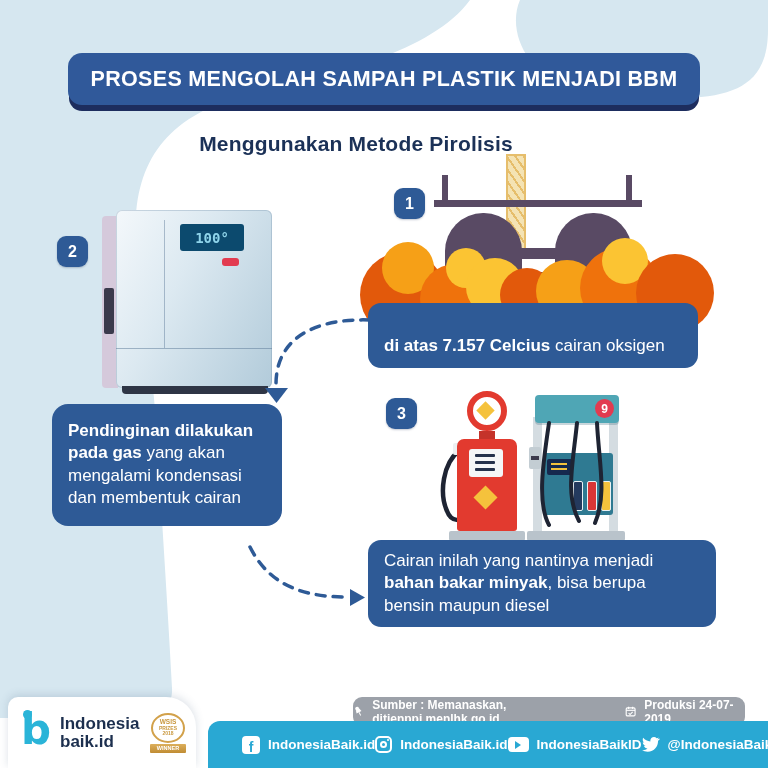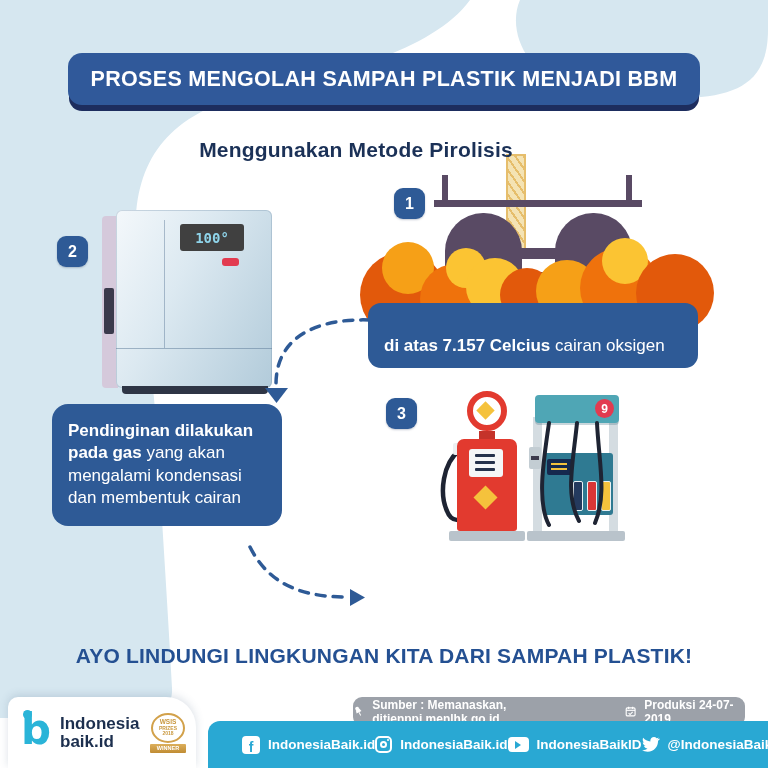--- a/index.html
+++ b/index.html
@@ -17,21 +17,21 @@
   .title-banner{
     left:68px;top:53px;width:632px;height:52px;z-index:4;
     background:#30599A;border-radius:14px;
     box-shadow:0 7px 0 -1px #1D2D5E;
     display:flex;align-items:center;justify-content:center;
   }
   .title-banner span{
     color:#ffffff;font-weight:bold;font-size:21.5px;letter-spacing:.3px;white-space:nowrap;
   }
   .subtitle{
-    left:0;top:138px;width:712px;z-index:4;text-align:center;
+    left:0;top:132px;width:712px;z-index:4;text-align:center;
     color:#1B3157;font-weight:bold;font-size:21px;letter-spacing:.2px;
   }
 
   
   .num-badge{
     width:31px;height:31px;background:#2E5A96;border-radius:9px;z-index:6;
     display:flex;align-items:center;justify-content:center;
     color:#fff;font-weight:bold;font-size:16px;
     box-shadow:0 1px 2px rgba(20,40,80,.25);
   }
@@ -66,21 +66,21 @@
   .machine-handle{left:2px;top:78px;width:10px;height:46px;background:#3B3A4C;border-radius:2px;}
   .machine-front{
     left:14px;top:0;width:156px;height:178px;border-radius:6px;
     background:linear-gradient(118deg,#F4F8FB 0%,#DCE9F1 40%,#B2CBDA 100%);
     box-shadow:inset 0 0 0 1px rgba(120,150,175,.35);
   }
   .machine-seam{left:62px;top:10px;width:1px;height:128px;background:rgba(90,120,150,.45);}
   .machine-bottom-line{left:14px;top:138px;width:156px;height:1px;background:rgba(90,120,150,.5);}
   .machine-base-dark{left:20px;top:176px;width:146px;height:8px;background:#2E3545;border-radius:0 0 4px 4px;}
   .machine-display{
-    left:78px;top:14px;width:64px;height:27px;background:#404040;border-radius:3px;
+    left:78px;top:14px;width:64px;height:27px;background:#0c4a6e;border-radius:3px;
     display:flex;align-items:center;justify-content:center;
     color:#8FD4EA;font-family:"DejaVu Sans Mono",monospace;font-weight:bold;font-size:14px;
   }
   .machine-led{left:120px;top:48px;width:17px;height:8px;background:#E23B50;border-radius:3px;}
 
   
   .pumps{left:437px;top:391px;width:182px;height:152px;z-index:3;}
   .gauge{
     left:30px;top:0;width:40px;height:40px;border-radius:50%;
     background:#fff;border:6px solid #E23A2F;
@@ -276,22 +276,25 @@
     <div class="abs pump-red-body"></div>
     <div class="abs pump-panel">
       <i class="abs pump-panel-row" style="top:5px"></i>
       <i class="abs pump-panel-row" style="top:12px"></i>
       <i class="abs pump-panel-row" style="top:19px"></i>
     </div>
     <div class="abs pump-diamond"></div>
     <div class="abs pump-base" style="left:12px;width:76px"></div>
   </div>
 
-
-  <div class="abs cta">AYO LINDUNGI LINGKUNGAN KITA DARI SAMPAH PLASTIK!</div>
+  <div class="abs text-box" style="left:368px;top:540px;width:348px">
+    <span>Cairan inilah yang nantinya menjadi</span><br>
+    <strong>bahan bakar minyak</strong><span>, bisa berupa bensin maupun diesel</span>
+  </div>
+
 
   <div class="abs source-bar">
     <svg width="13" height="13" viewBox="0 0 14 14" style="transform:rotate(-28deg)">
       <circle cx="7" cy="3" r="2.4" fill="#fff"></circle>
       <path d="M4.6 4.2 L9.4 4.2 L10.4 8 L3.6 8 Z" fill="#fff"></path>
       <rect x="6.4" y="8" width="1.2" height="4.5" fill="#fff"></rect>
     </svg>
     <span>Sumber : Memanaskan, ditjenppi.menlhk.go.id</span>
     <span class="gap"></span>
     <svg width="13" height="13" viewBox="0 0 14 14">

